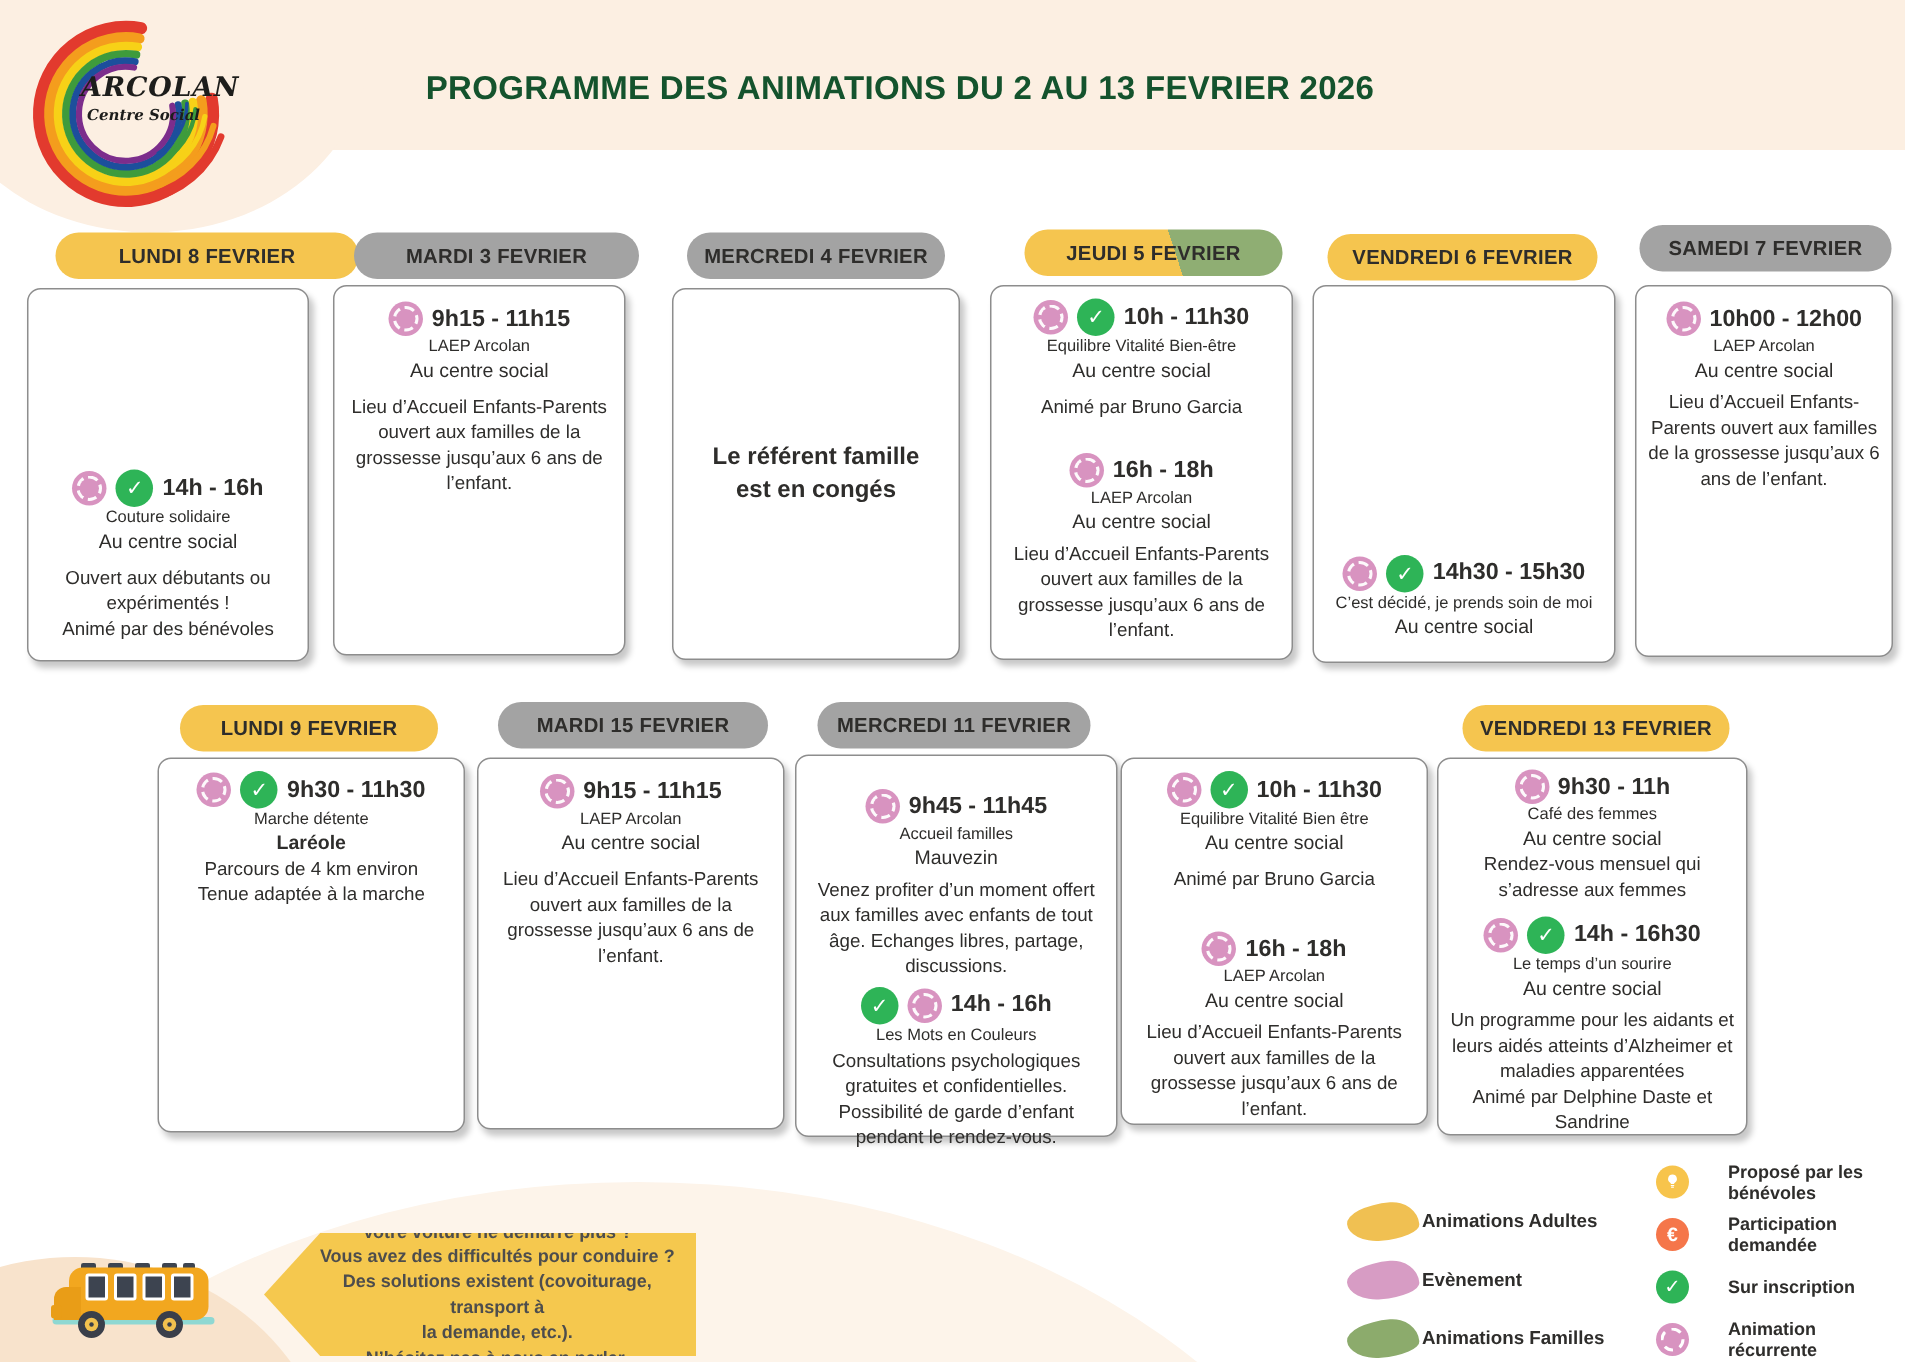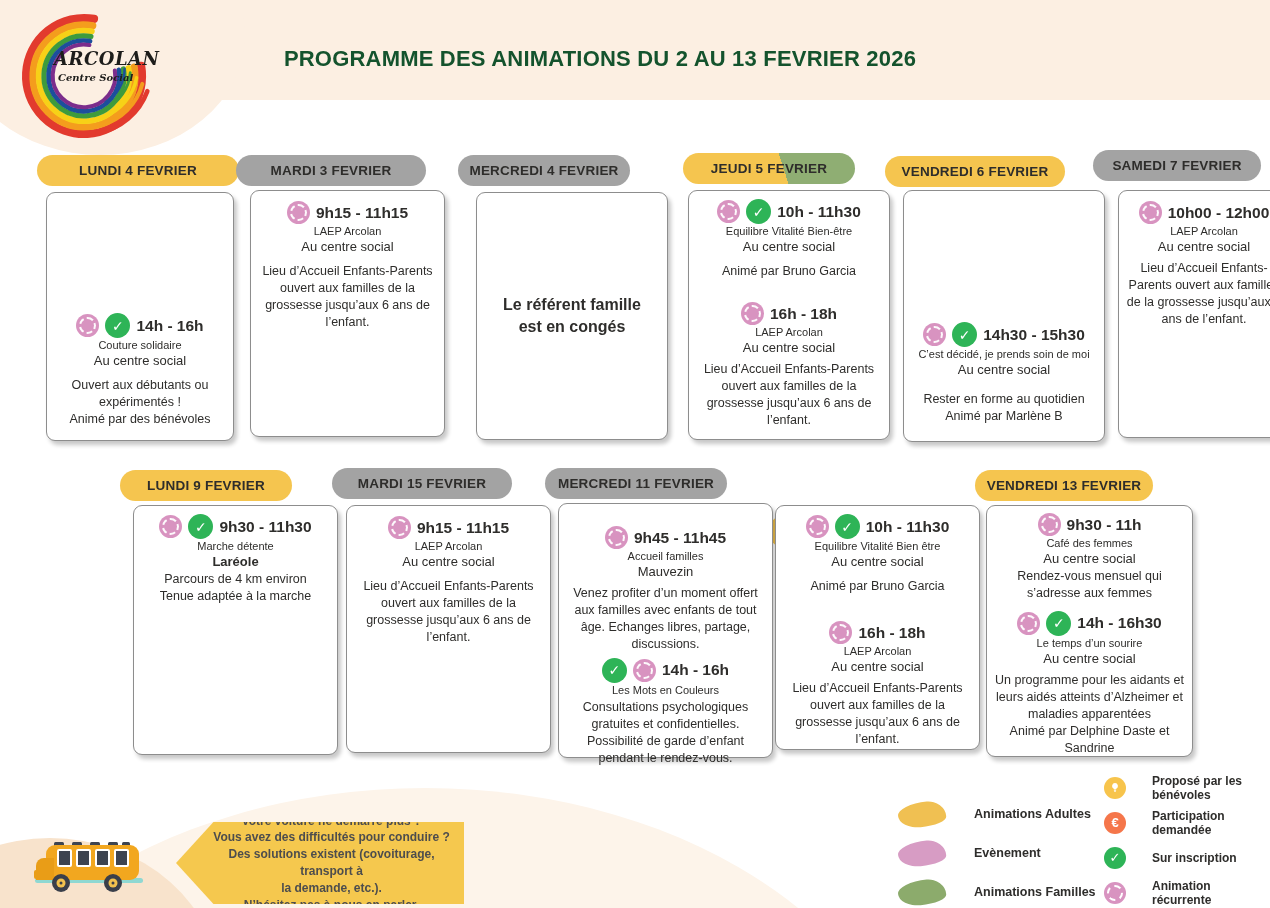--- a/index.html
+++ b/index.html
@@ -25,42 +25,42 @@
   
   .pill { position:absolute; height:31px; border-radius:16px; display:flex; align-items:center; justify-content:center;
     font-size:13.5px; font-weight:bold; color:#2e2d2b; letter-spacing:.2px; }
   .pill.adultes { background:#f5c54f; }
   .pill.familles { background:#a3a3a3; }
   .pill.mixte { background:linear-gradient(72deg,#f5c54f 58%,#8fae73 58%); }
 
   
   .card { position:absolute; background:#ffffff; border:1.5px solid #8d8d8d; border-radius:9px;
     box-shadow:3px 4px 4px rgba(0,0,0,.22); padding:10px 5px; display:flex; flex-direction:column;
-    align-items:center; text-align:center; color:#2e2d2b;margin-left:28px; }
+    align-items:center; text-align:center; color:#2e2d2b; }
   .card.vend { justify-content:flex-end; padding-bottom:16px; }
   .card.vmid { justify-content:center; }
   .event { width:100%; }
   .ev-head { display:flex; align-items:center; justify-content:center; gap:6px; }
   .ev-time { font-size:15.5px; font-weight:bold; }
   .ev-title { font-size:11px; font-weight:normal; line-height:1.2; margin-top:1px; }
   .ev-loc { font-size:13px; margin-top:1px; }
   .ev-loc.bold { font-weight:bold; }
   .ev-desc { font-size:12.5px; line-height:1.35; margin-top:9px; white-space:pre-line; }
   .ev-desc.tight { margin-top:2px; }
   .note { font-size:16px; font-weight:bold; line-height:1.4; white-space:pre-line; margin:auto; }
 
   
   .icon-rec { width:23px; height:23px; border-radius:50%; background:#d893c0; position:relative; flex:0 0 auto; }
   .icon-rec::after { content:""; position:absolute; inset:3px; border:2px dashed #ffffff; border-radius:50%; opacity:.95; }
   .icon-check { width:25px; height:25px; border-radius:50%; background:#2eb457; color:#fff; display:flex;
     align-items:center; justify-content:center; font-size:14px; font-weight:bold; flex:0 0 auto; }
 
   
   .legend-cats { position:absolute; left:898px; top:800px; }
-  .cat-row { display:flex; align-items:center; gap:28px; margin-bottom:11px; height:28px; }
+  .cat-row { display:flex; align-items:center; gap:2px; margin-bottom:11px; height:28px; }
   .blob { width:48px; height:25px; border-radius:62% 38% 55% 45% / 48% 65% 35% 52%; transform:rotate(-5deg); flex:0 0 auto; }
   .cat-label { font-size:12.5px; font-weight:bold; color:#2e2d2b; }
   .legend-syms { position:absolute; left:1104px; top:776px; }
   .sym-row { display:flex; align-items:center; gap:26px; margin-bottom:12px; height:23px; }
   .sym-icon { width:22px; height:22px; border-radius:50%; color:#fff; display:flex; align-items:center;
     justify-content:center; font-size:13px; font-weight:bold; flex:0 0 auto; }
   .sym-icon.rec { position:relative; }
   .sym-icon.rec::after { content:""; position:absolute; inset:3px; border:2px dashed #fff; border-radius:50%; }
   .sym-label { font-size:12px; font-weight:bold; color:#2e2d2b; }
 
@@ -98,21 +98,21 @@
         <path d="M91.0 56.0 A33 33 0 0 1 74.5 84.6" stroke="#1c4f9c" stroke-width="2"></path>
       </g>
     </svg>
     <div class="logo-text">ARCOLAN</div>
     <div class="logo-sub">Centre Social</div>
   </div>
 
   <div class="page-title">PROGRAMME DES ANIMATIONS DU 2 AU 13 FEVRIER 2026</div>
 
   <div class="pill adultes" style="left:37px;top:155px;width:202px;">
-      <span>LUNDI 4 FEVRIER</span>
+      <span>LUNDI 8 FEVRIER</span>
     </div>
   <div class="pill familles" style="left:236px;top:155px;width:190px;">
       <span>MARDI 3 FEVRIER</span>
     </div>
   <div class="pill familles" style="left:458px;top:155px;width:172px;">
       <span>MERCREDI 4 FEVRIER</span>
     </div>
   <div class="pill mixte" style="left:683px;top:153px;width:172px;">
       <span>JEUDI 5 FEVRIER</span>
     </div>
@@ -184,22 +184,20 @@
     <div class="event">
       <div class="ev-head">
         <span class="icon-rec"></span>
         <span class="icon-check">
             <span>✓</span>
           </span>
         <span class="ev-time">14h30 - 15h30</span>
       </div>
       <div class="ev-title">C’est décidé, je prends soin de moi</div>
       <div class="ev-loc">Au centre social</div>
-      <div class="ev-desc" style="margin-top:14px;">Rester en forme au quotidien
-Animé par Marlène B</div>
     </div>
   </div>
 
   <div class="card" style="left:1090px;top:190px;width:172px;height:248px;">
     <div class="event">
       <div class="ev-head">
         <span class="icon-rec"></span>
         <span class="ev-time">10h00 - 12h00</span>
       </div>
       <div class="ev-title">LAEP Arcolan</div>

